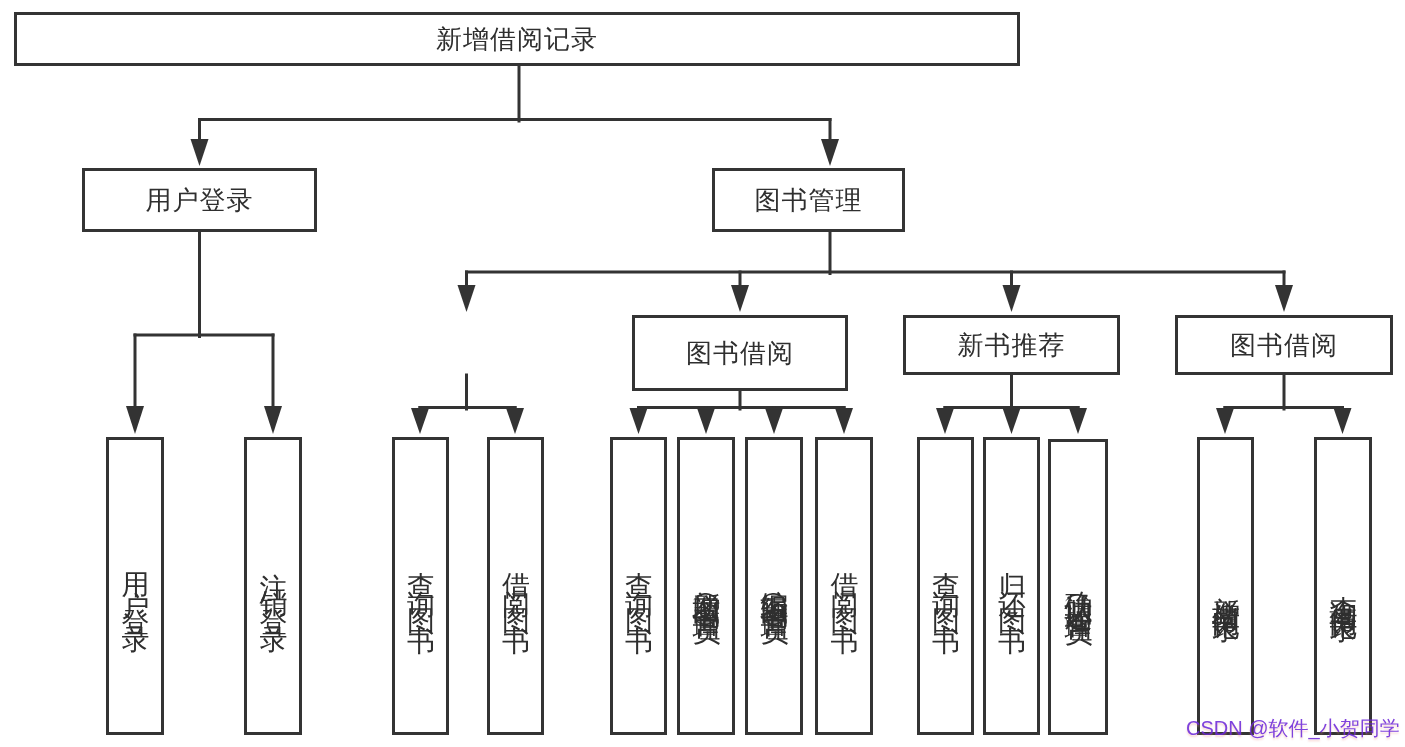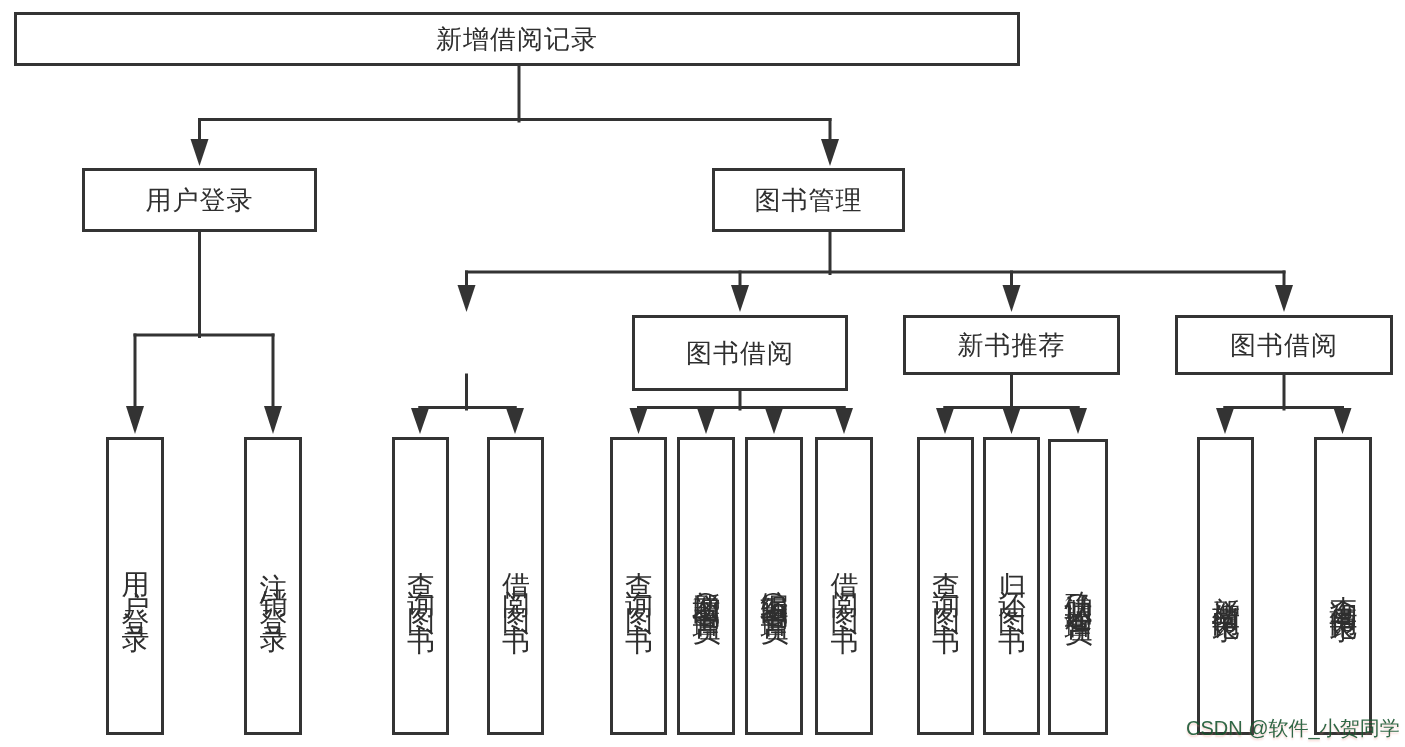--- a/index.html
+++ b/index.html
@@ -15,21 +15,21 @@
     display:flex;align-items:center;justify-content:center;z-index:2;
   }
   .h{font-size:26px;letter-spacing:1px;line-height:1;}
   .v{
     writing-mode:vertical-rl;text-orientation:mixed;
     font-size:28px;line-height:1;letter-spacing:4px;
   }
   .v.spread{letter-spacing:18px;}
   .watermark{
     position:absolute;left:1186px;top:716px;z-index:3;
-    font-size:20px;line-height:24px;color:#14532d;opacity:.88;
+    font-size:20px;line-height:24px;color:#6d28d9;opacity:.88;
     text-shadow:0 2px 2px rgba(236,146,136,.45);
     white-space:nowrap;
   }
 </style>
 </head>
 <body>
 
 <div class="canvas">
 
   <svg class="connectors" width="1405" height="747" viewBox="0 0 1405 747">

